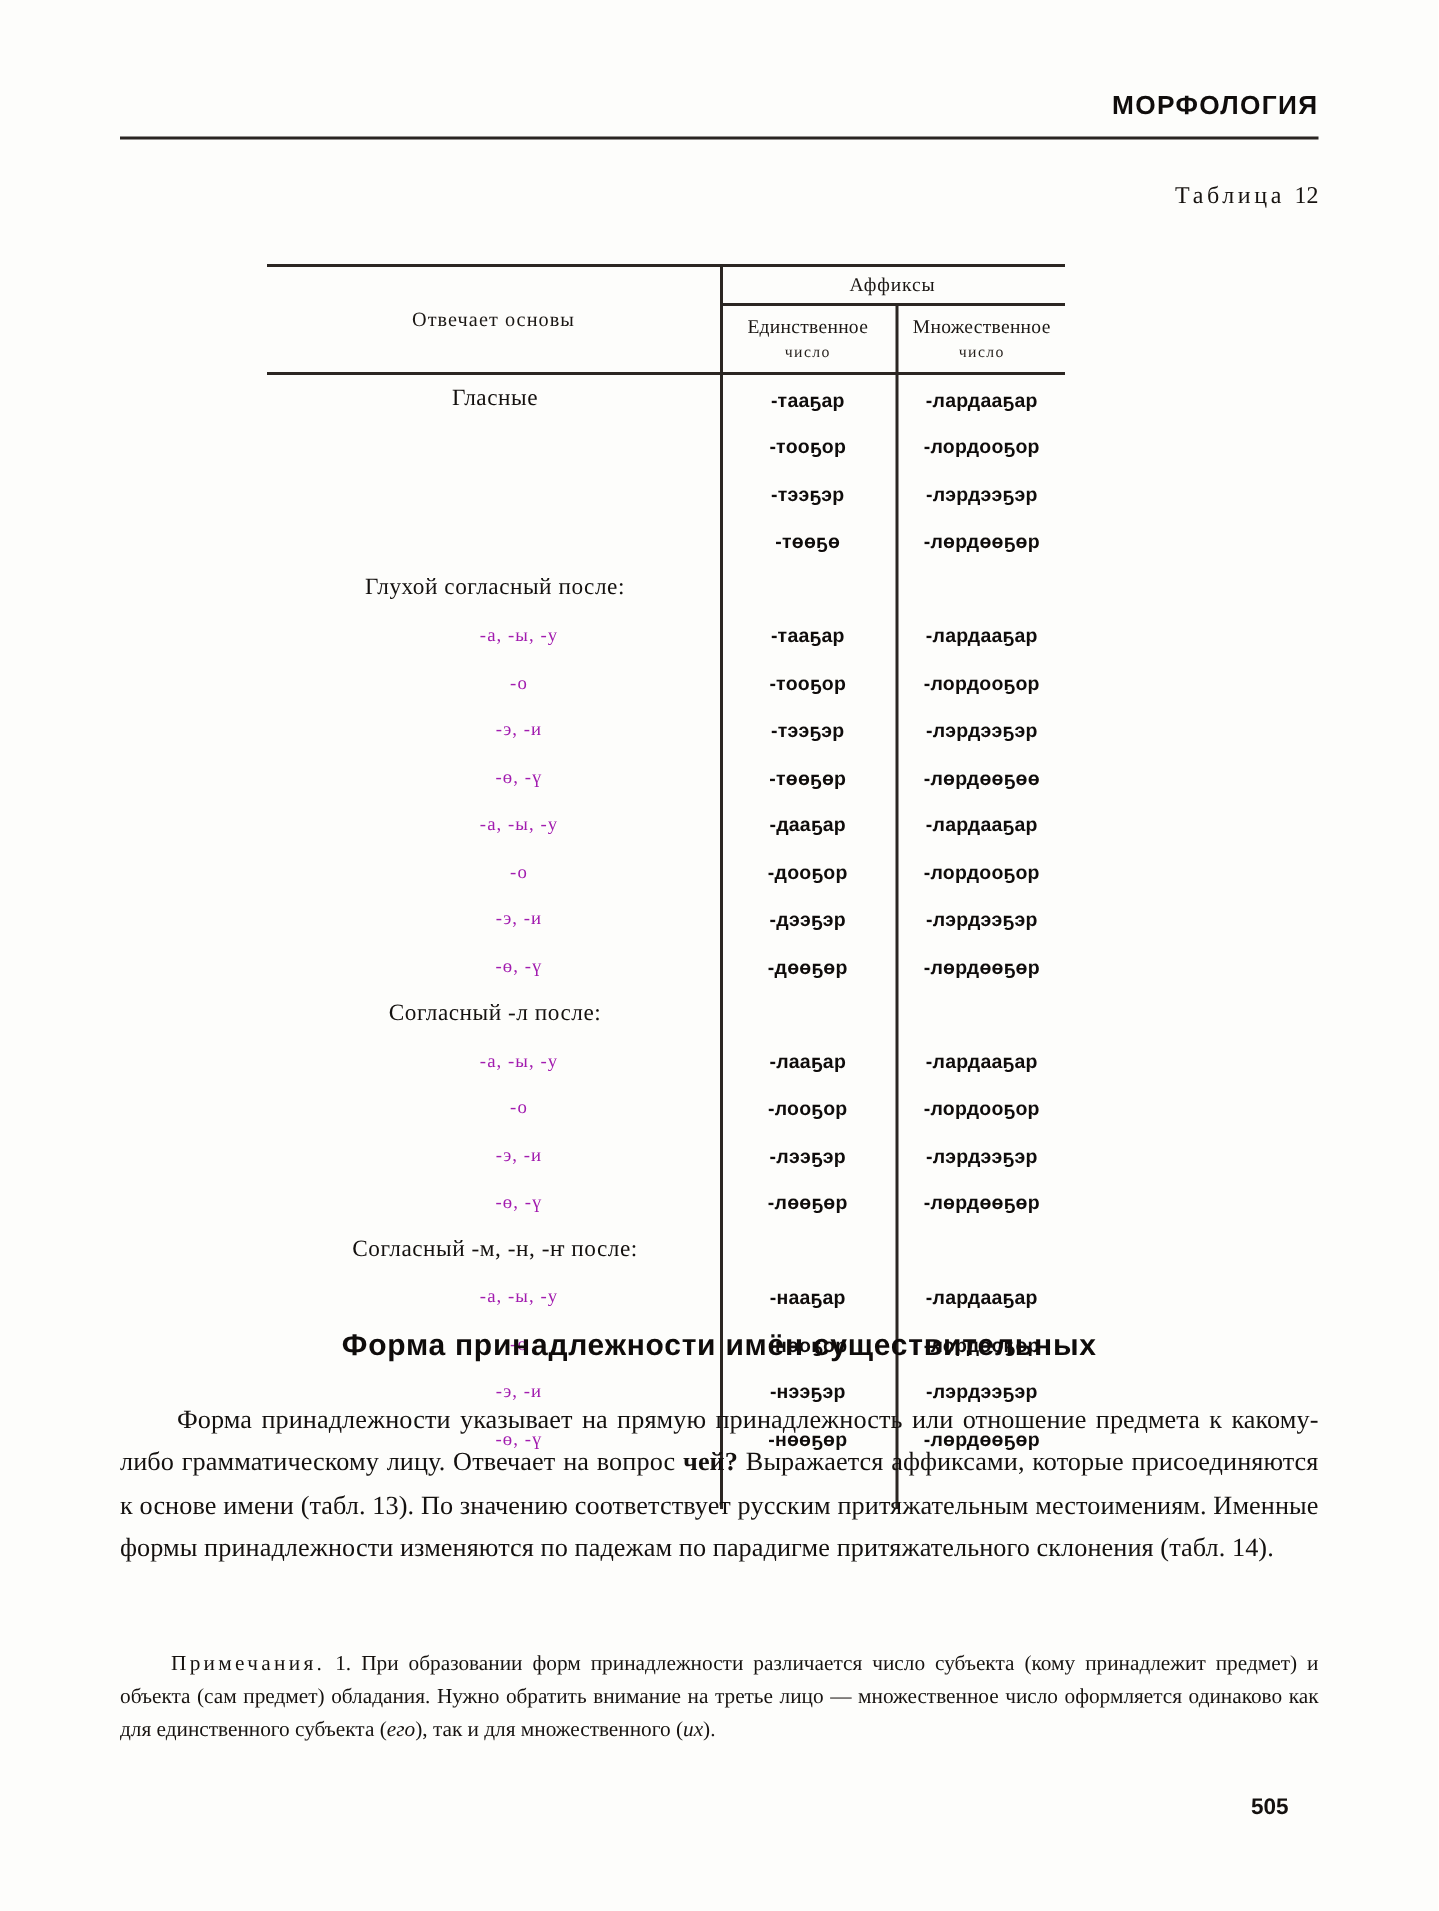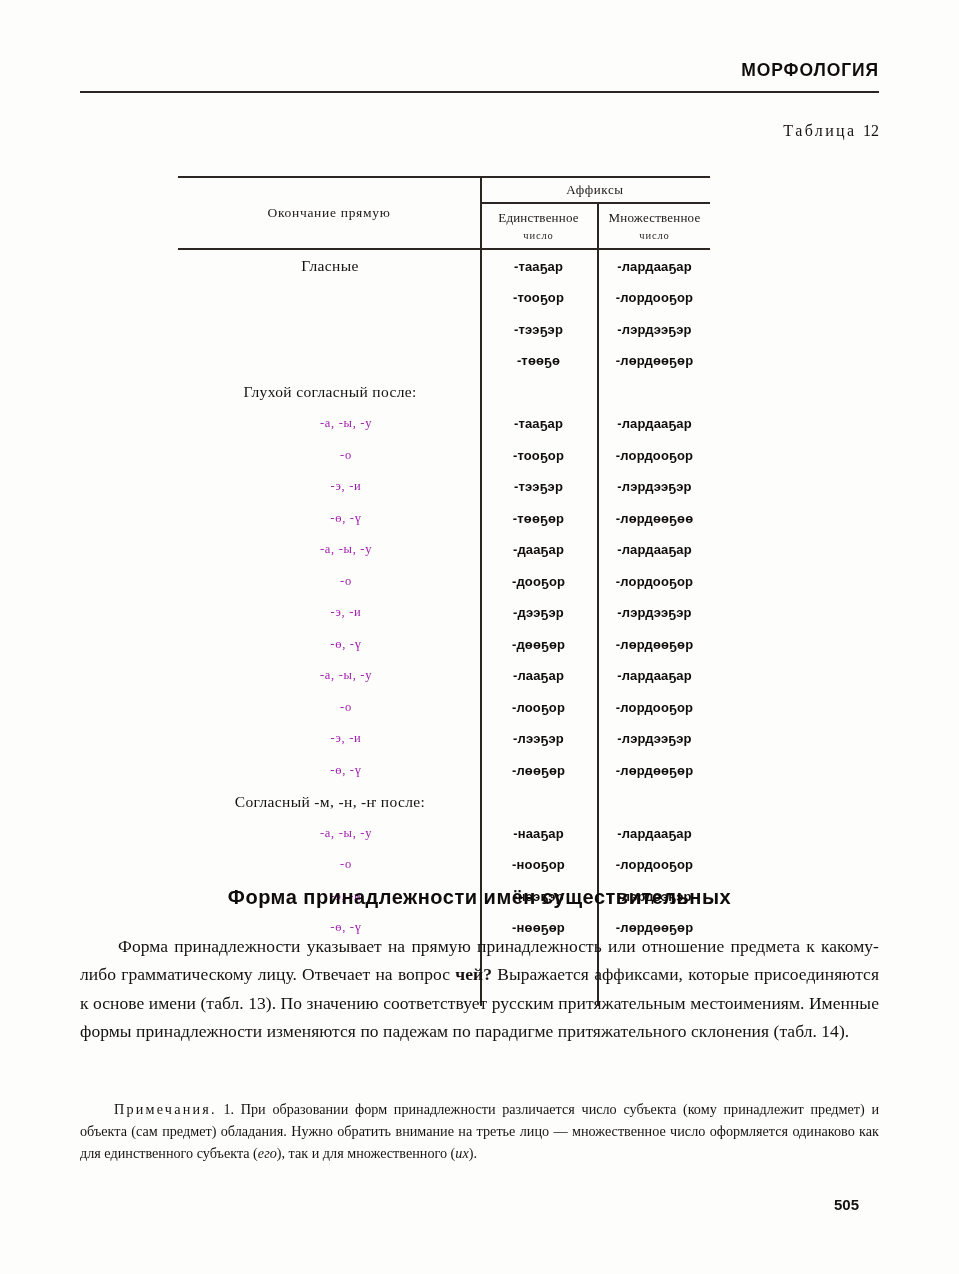--- a/index.html
+++ b/index.html
@@ -207,21 +207,21 @@
 
 
   <div class="tbl">
     <div class="rule thick"></div>
 
     <div class="thead">
       <div class="vline v1"></div>
       <div class="vline v2"></div>
       <div class="hline"></div>
       <div class="th-stub">
-        <span>Окончание прямую</span>
+        <span>Отвечает основы</span>
       </div>
       <div class="th-group">
         <span>Аффиксы</span>
       </div>
       <div class="th-sub s1">
         <span class="l1">Единственное</span>
         <span class="l2">число</span>
       </div>
       <div class="th-sub s2">
         <span class="l1">Множественное</span>
@@ -312,20 +312,25 @@
         </div>
         <div class="trow">
           <div class="lcell">
             <span class="sub">-ө, -ү</span>
           </div>
           <div class="ccell">-дөөҕөр</div>
           <div class="rcell">-лөрдөөҕөр</div>
         </div>
         <div class="trow">
           <div class="lcell">
+            <span class="grp">Согласный -л после:</span>
+          </div>
+        </div>
+        <div class="trow">
+          <div class="lcell">
             <span class="sub">-а, -ы, -у</span>
           </div>
           <div class="ccell">-лааҕар</div>
           <div class="rcell">-лардааҕар</div>
         </div>
         <div class="trow">
           <div class="lcell">
             <span class="sub">-о</span>
           </div>
           <div class="ccell">-лооҕор</div>

